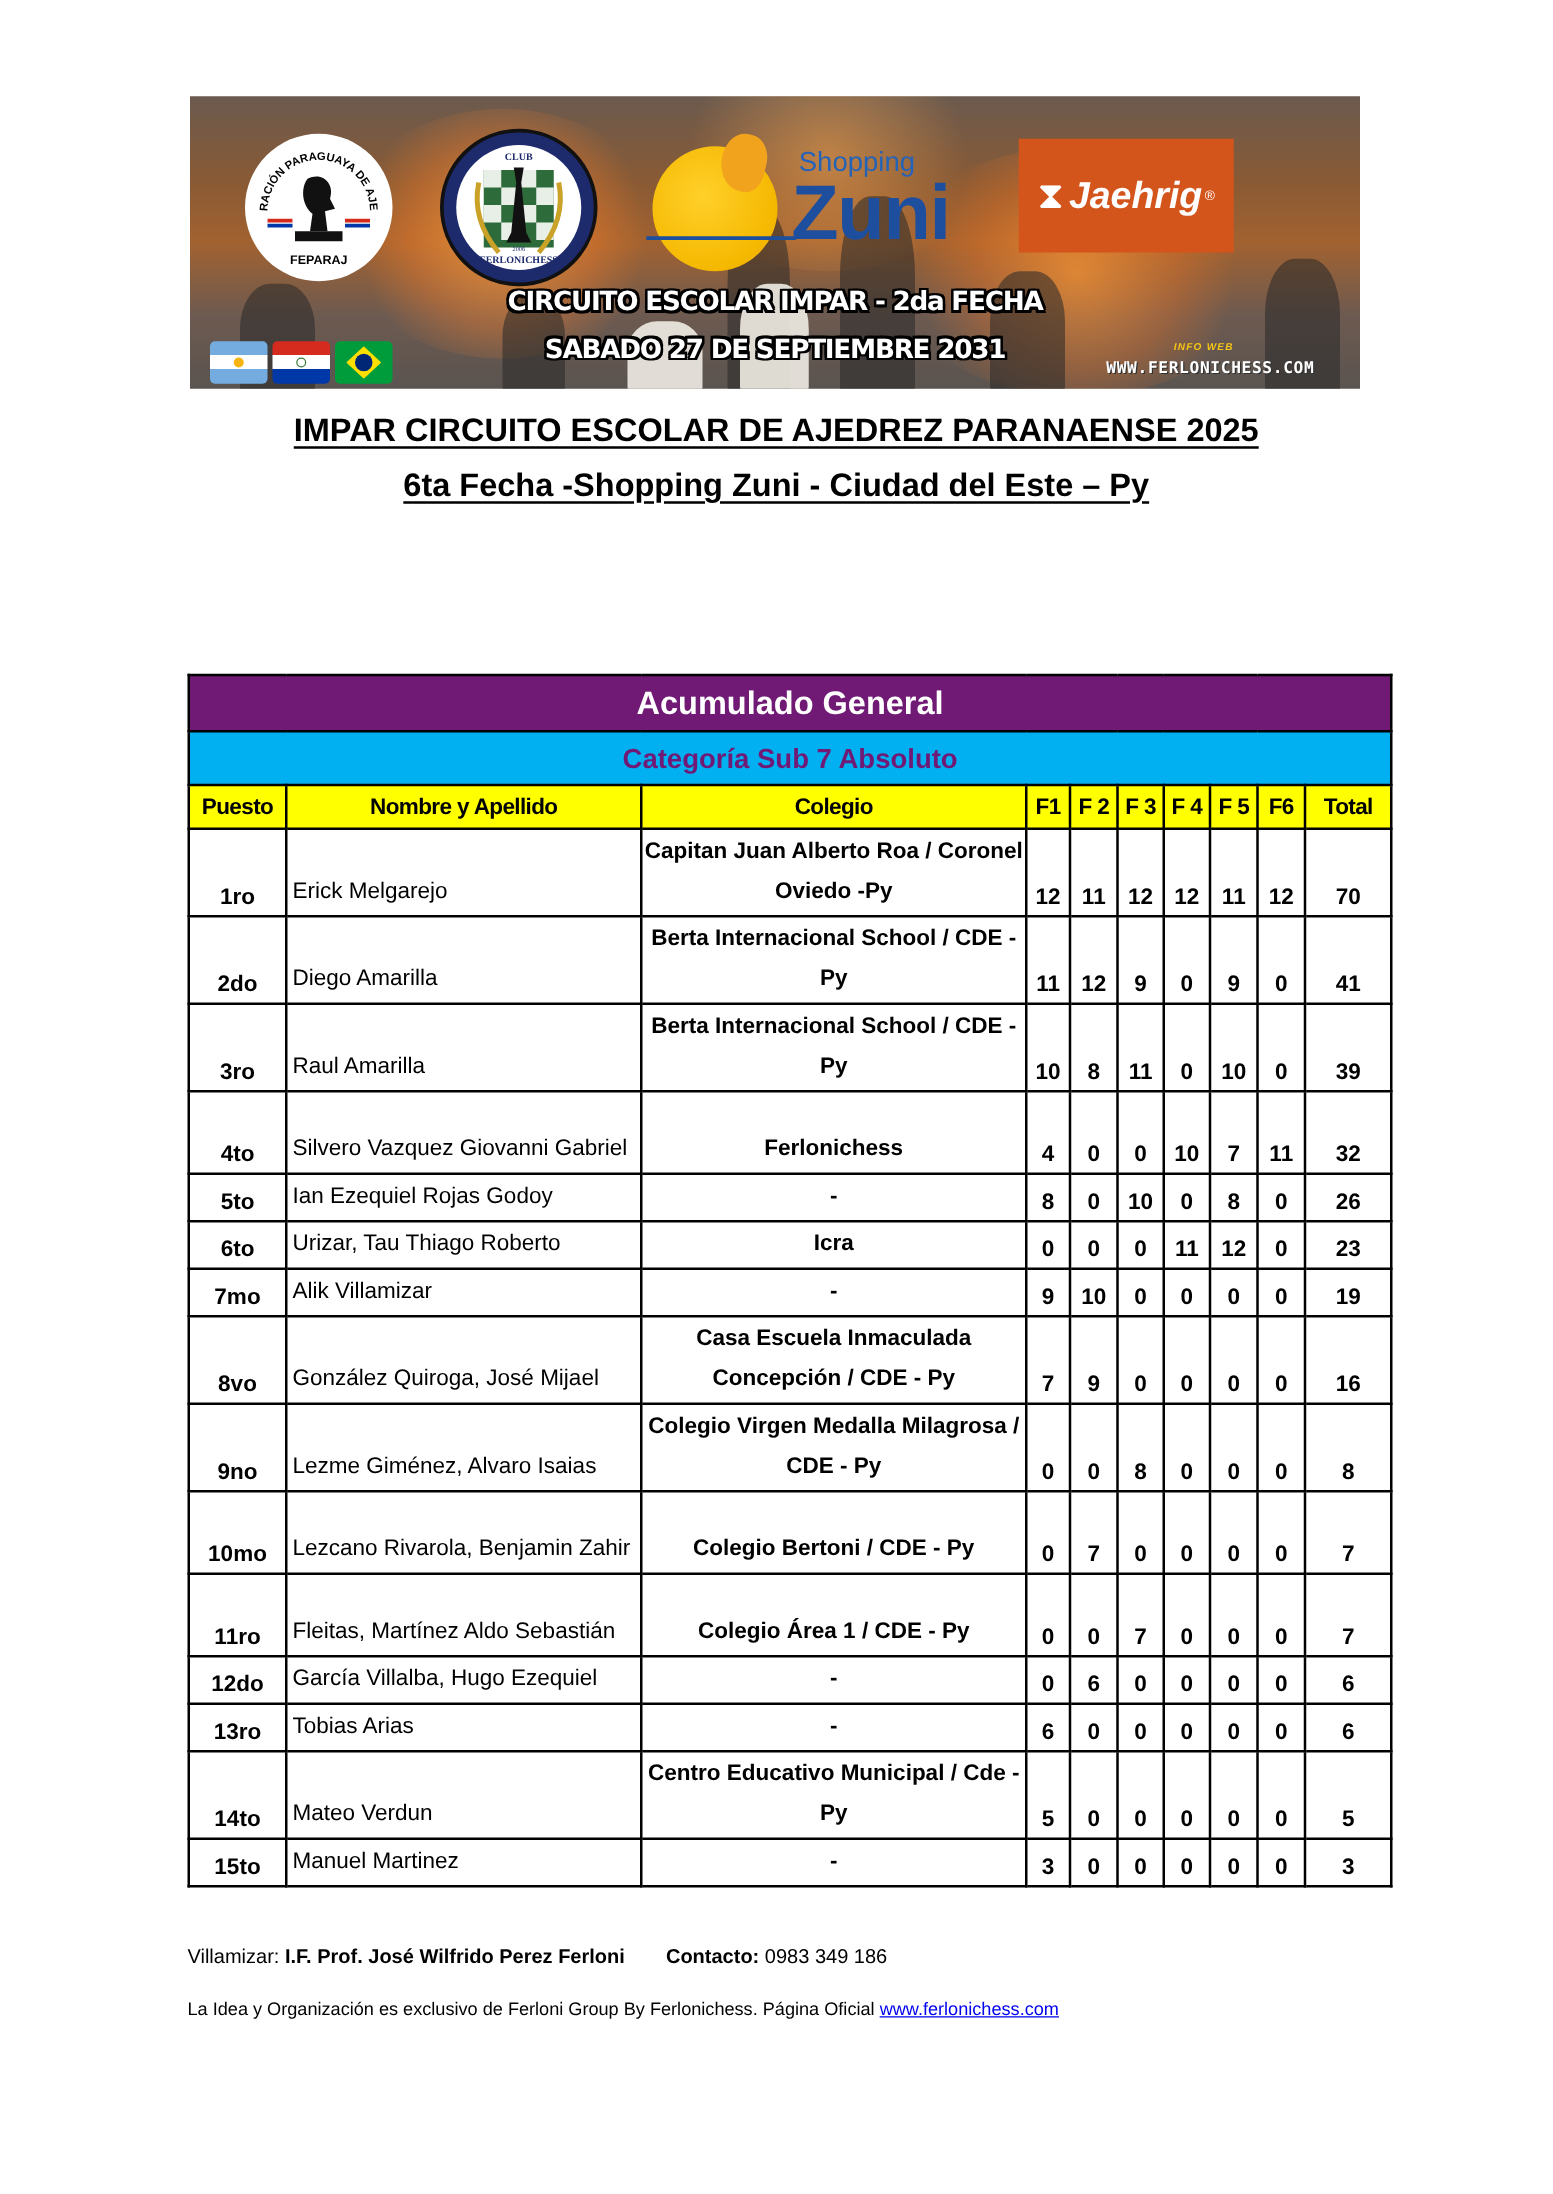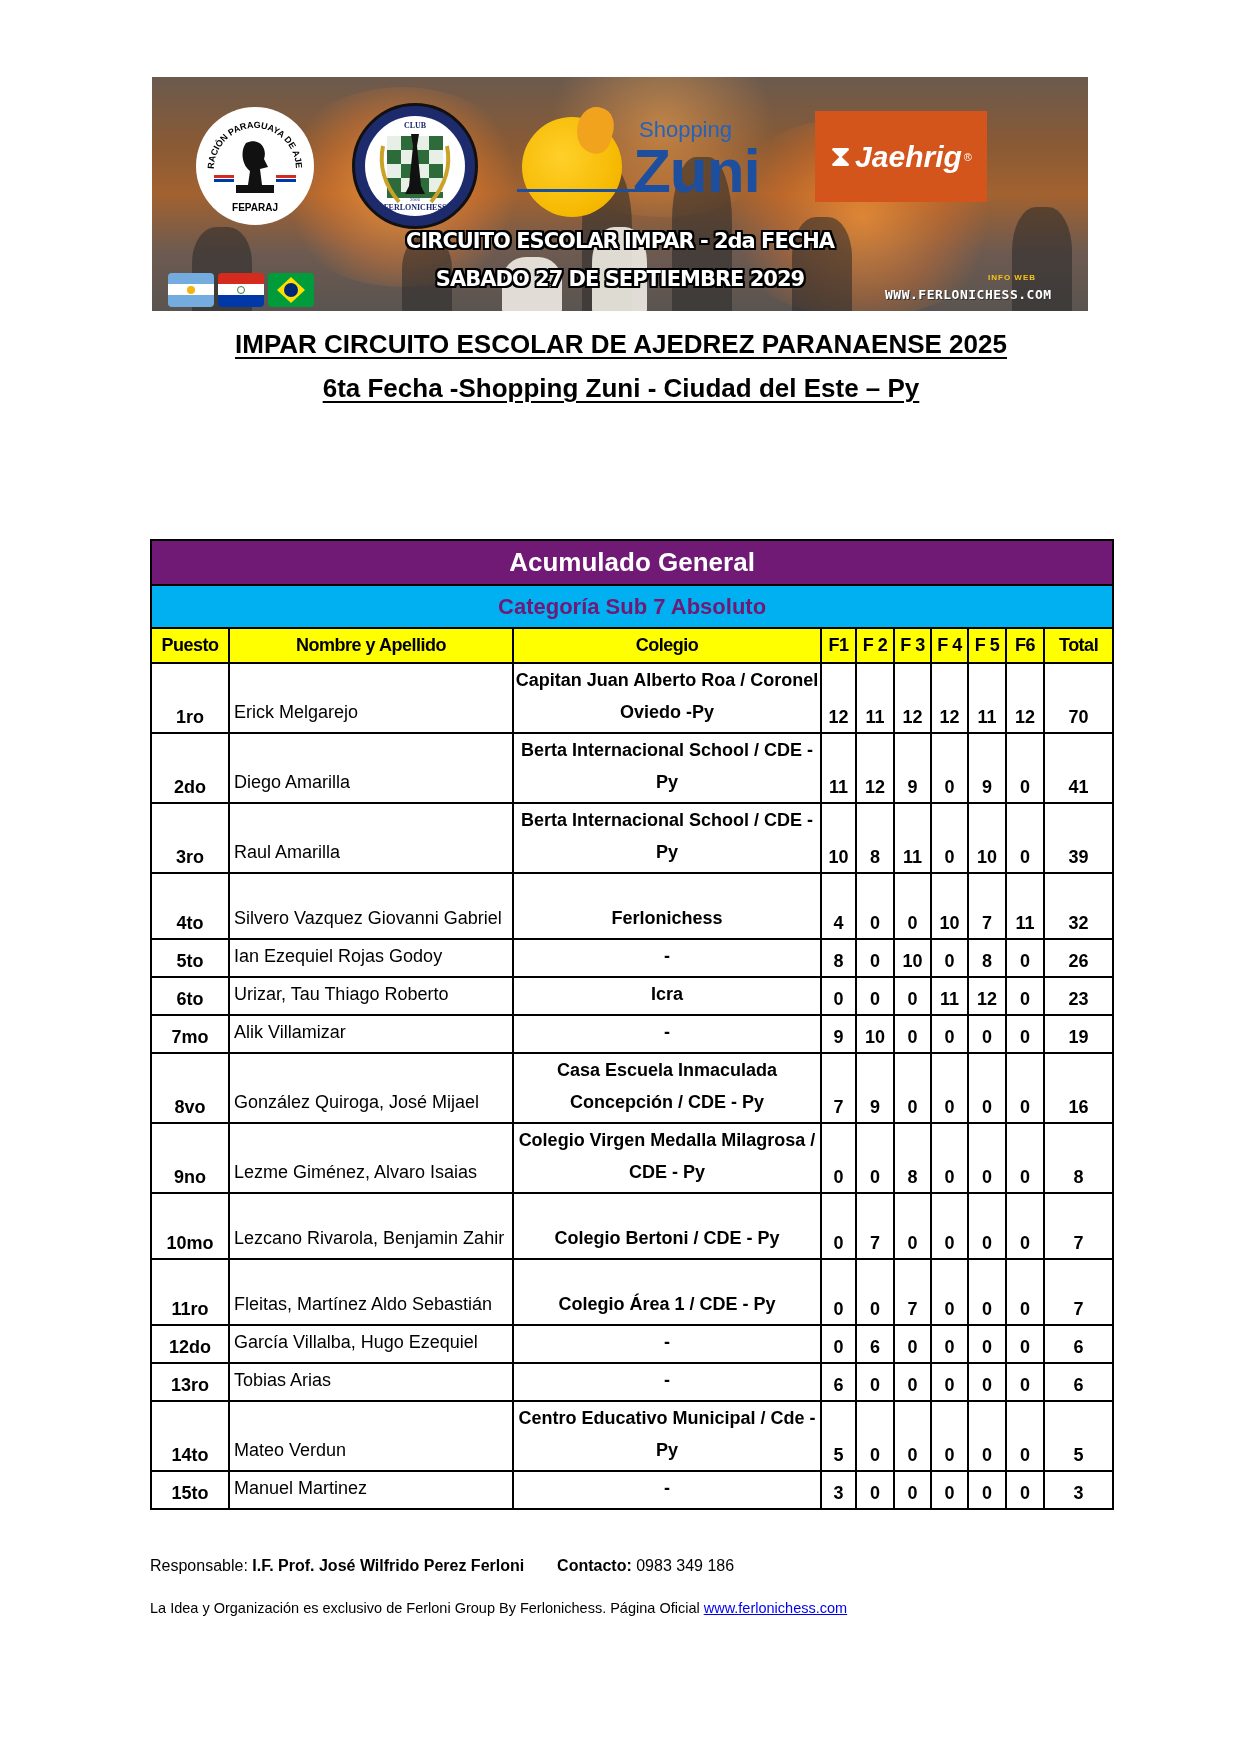--- a/index.html
+++ b/index.html
@@ -48,21 +48,21 @@
   .flag { width: 46px; height: 34px; border-radius: 4px; overflow: hidden; position: relative; }
   .flag-ar { background: linear-gradient(180deg, #74acdf 0 33%, #ffffff 33% 66%, #74acdf 66% 100%); }
   .flag-ar::after { content: ""; position: absolute; left: 19px; top: 13px; width: 8px; height: 8px; border-radius: 50%; background: #f6b40e; }
   .flag-py { background: linear-gradient(180deg, #d52b1e 0 33%, #ffffff 33% 66%, #0038a8 66% 100%); }
   .flag-py::after { content: ""; position: absolute; left: 19px; top: 13px; width: 8px; height: 8px; border-radius: 50%; border: 1px solid #3a7a3a; background: #fff; box-sizing: border-box; }
   .flag-br { background: #009c3b; }
   .flag-br .diamond { position: absolute; left: 9px; top: 4px; width: 28px; height: 26px; background: #ffdf00;
                       clip-path: polygon(50% 0, 100% 50%, 50% 100%, 0 50%); }
   .flag-br .globe { position: absolute; left: 16px; top: 10px; width: 14px; height: 14px; border-radius: 50%; background: #002776; }
 
-  .infoweb { position: absolute; left: 836px; top: 196px; width: 104px; font-size: 8px; font-weight: bold; color: #f5c517; letter-spacing: 1px; }
+  .infoweb { position: absolute; left: 787px; top: 196px; width: 104px; font-size: 8px; font-weight: bold; color: #f5c517; letter-spacing: 1px; font-style: italic; }
   .web-url { position: absolute; left: 733px; top: 210px; font-size: 13px; color: #ffffff; font-family: "DejaVu Sans Mono", monospace; font-weight: bold; letter-spacing: 0.5px;
              text-shadow: 1px 1px 0 #333; }
 
   
   .titles { position: absolute; left: 0; top: 322px; width: 1242px; text-align: center; font-weight: bold;
             font-family: "Liberation Sans", sans-serif; }
   .titles div { font-size: 26px; line-height: 44px; }
   .titles span { text-decoration: underline; text-underline-offset: 4px; text-decoration-thickness: 2px; }
 
   
@@ -152,21 +152,21 @@
     <div class="zuni-name">Zuni</div>
   </div>
 
   <div class="logo-jaehrig">
     <span class="jaehrig-hg">⧗</span>
     <span class="jaehrig-text">Jaehrig</span>
     <span class="jaehrig-reg">®</span>
   </div>
 
   <div class="banner-line1">CIRCUITO ESCOLAR IMPAR - 2da FECHA</div>
-  <div class="banner-line2">SABADO 27 DE SEPTIEMBRE 2029</div>
+  <div class="banner-line2">SABADO 27 DE SEPTIEMBRE 2031</div>
 
   <div class="flags">
     <div class="flag flag-ar"></div>
     <div class="flag flag-py"></div>
     <div class="flag flag-br">
         <div class="diamond"></div>
         <div class="globe"></div>
       </div>
   </div>
 
@@ -390,19 +390,19 @@
         <td class="c-score">0</td>
         <td class="c-score">0</td>
         <td class="c-score">0</td>
         <td class="c-score">0</td>
         <td class="c-total">3</td>
       </tr>
     </tbody>
 </table>
 
 <div class="footer1">
-  <span>Responsable: </span><b>I.F. Prof. José Wilfrido Perez Ferloni</b>
+  <span>Villamizar: </span><b>I.F. Prof. José Wilfrido Perez Ferloni</b>
   <span style="display:inline-block;width:24px;"></span>
   <b>Contacto:</b><span> 0983 349 186</span>
 </div>
 <div class="footer2">
   <span>La Idea y Organización es exclusivo de Ferloni Group By Ferlonichess. Página Oficial </span><a href="#">www.ferlonichess.com</a>
 </div>
 
 </body></html>

